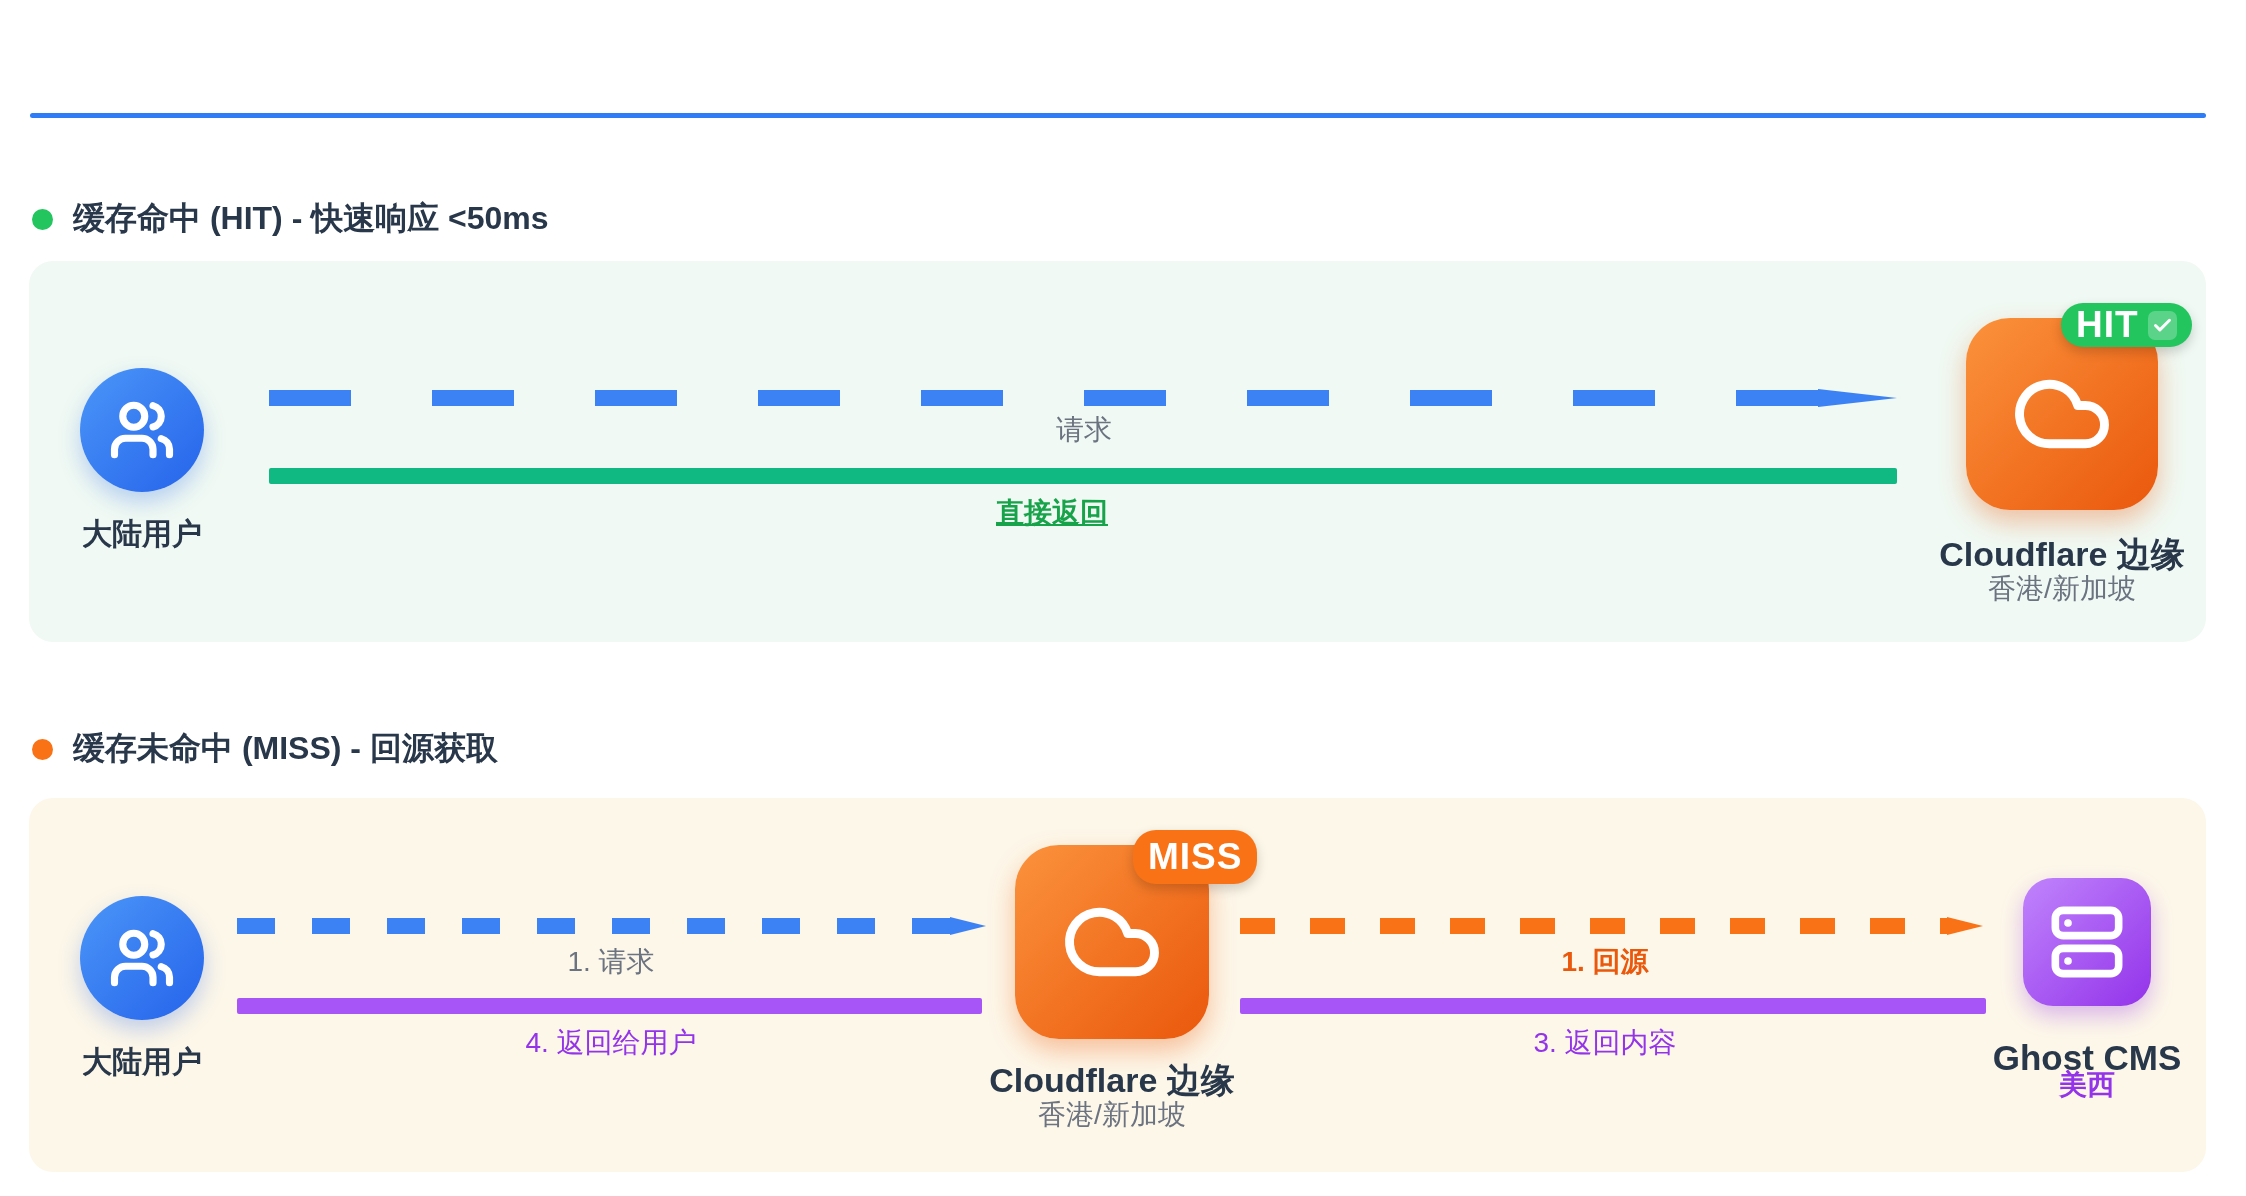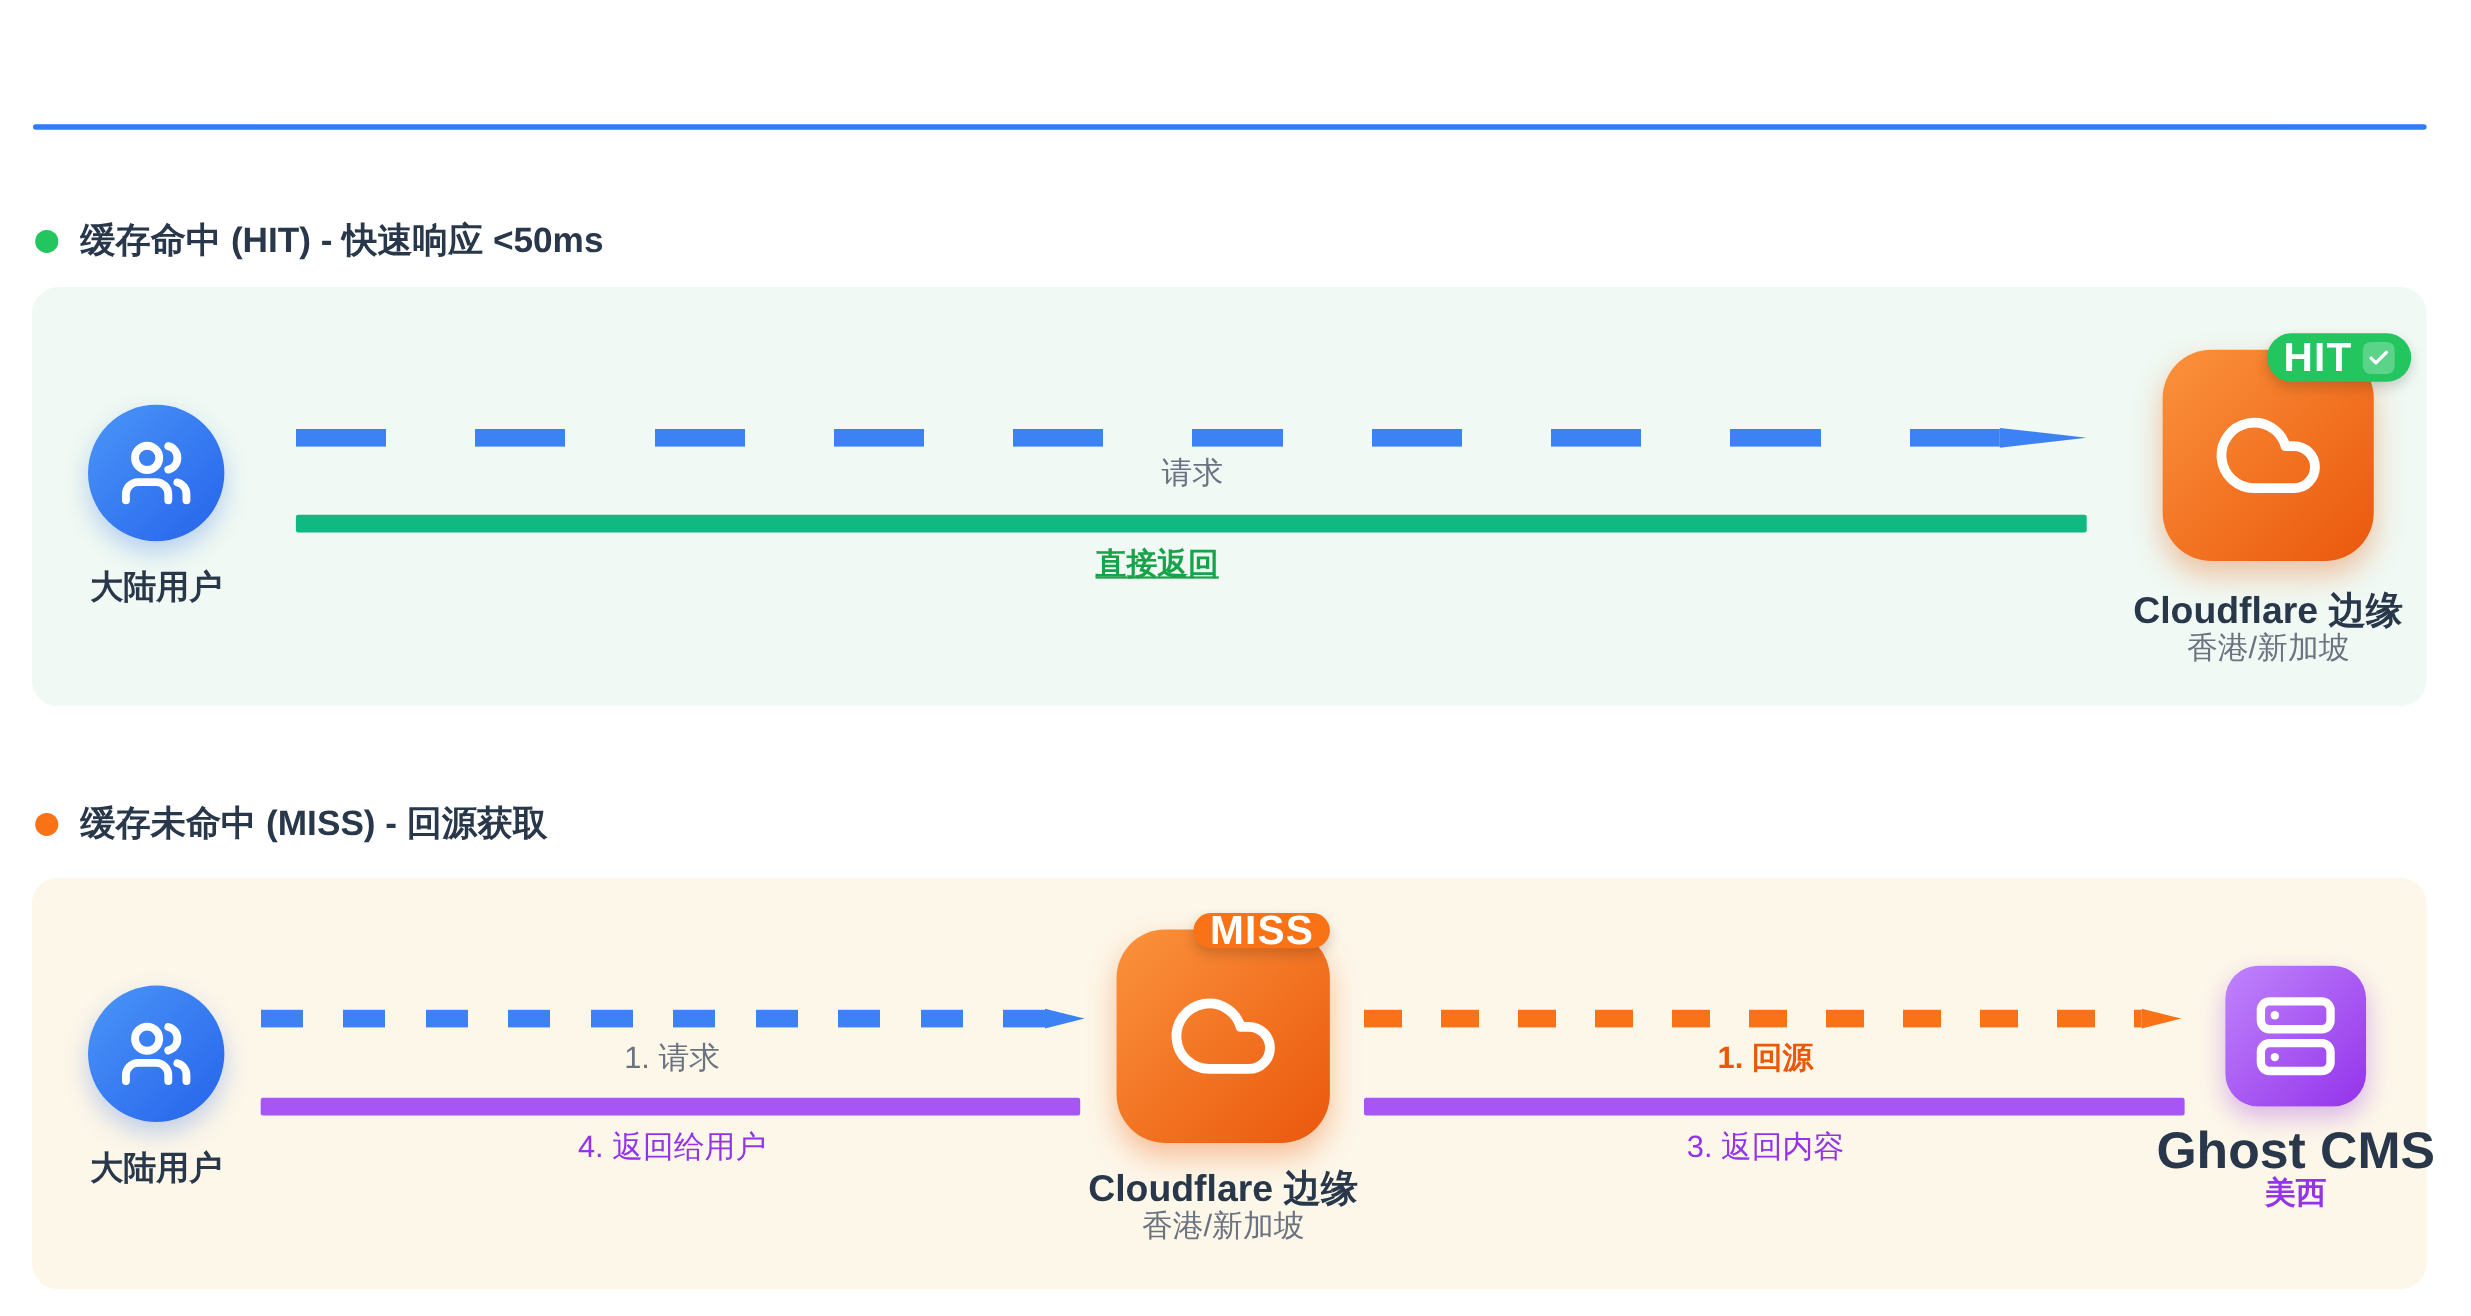--- a/index.html
+++ b/index.html
@@ -145,38 +145,38 @@
     <span class="flow-label fl-gray" style="left:582px;top:145px;">1. 请求</span>
 
     <div class="solid-line line-purple" style="left:208px;top:200px;width:745px;"></div>
     <span class="flow-label fl-purple" style="left:582px;top:226px;">4. 返回给用户</span>
 
     <div class="appicon icon-cf" style="left:986px;top:47px;width:194px;height:194px;border-radius:44px;">
       <svg class="stroke-ic" width="102" height="102" viewBox="0 0 24 24" stroke-width="2.1">
         <path d="M17.5 19H9a7 7 0 1 1 6.71-9h1.79a4.5 4.5 0 1 1 0 9Z"></path>
       </svg>
     </div>
-    <div class="badge badge-miss" style="left:1056px;top:32px;height:32px;">
+    <div class="badge badge-miss" style="left:1104px;top:32px;height:54px;">
       <span>MISS</span>
     </div>
     <span class="node-title" style="left:1083px;top:260px;">Cloudflare 边缘</span>
     <span class="node-sub" style="left:1083px;top:298px;">香港/新加坡</span>
 
     <div class="dash-row dash-p2o" style="left:1211px;top:120px;width:707px;"></div>
     <div class="ahead ahead-orange" style="left:1918px;top:119px;"></div>
     <span class="flow-label fl-orange" style="left:1576px;top:145px;">1. 回源</span>
 
     <div class="solid-line line-purple" style="left:1211px;top:200px;width:746px;"></div>
     <span class="flow-label fl-purple" style="left:1576px;top:226px;">3. 返回内容</span>
 
     <div class="appicon icon-ghost" style="left:1994px;top:80px;width:128px;height:128px;border-radius:30px;">
       <svg class="stroke-ic" width="76" height="76" viewBox="0 0 24 24" stroke-width="2.4">
         <rect x="2" y="2" width="20" height="8" rx="2.5"></rect>
         <rect x="2" y="14" width="20" height="8" rx="2.5"></rect>
         <line x1="6" y1="6" x2="6.01" y2="6"></line>
         <line x1="6" y1="18" x2="6.01" y2="18"></line>
       </svg>
     </div>
-    <span class="node-title" style="left:2058px;top:220px;font-size:47px;text-align:right;">Ghost CMS</span>
+    <span class="node-title" style="left:2058px;top:240px;font-size:35px;text-align:right;">Ghost CMS</span>
     <span class="node-sub purple" style="left:2058px;top:268px;">美西</span>
   </div>
 
 </div>
 
 </body></html>

